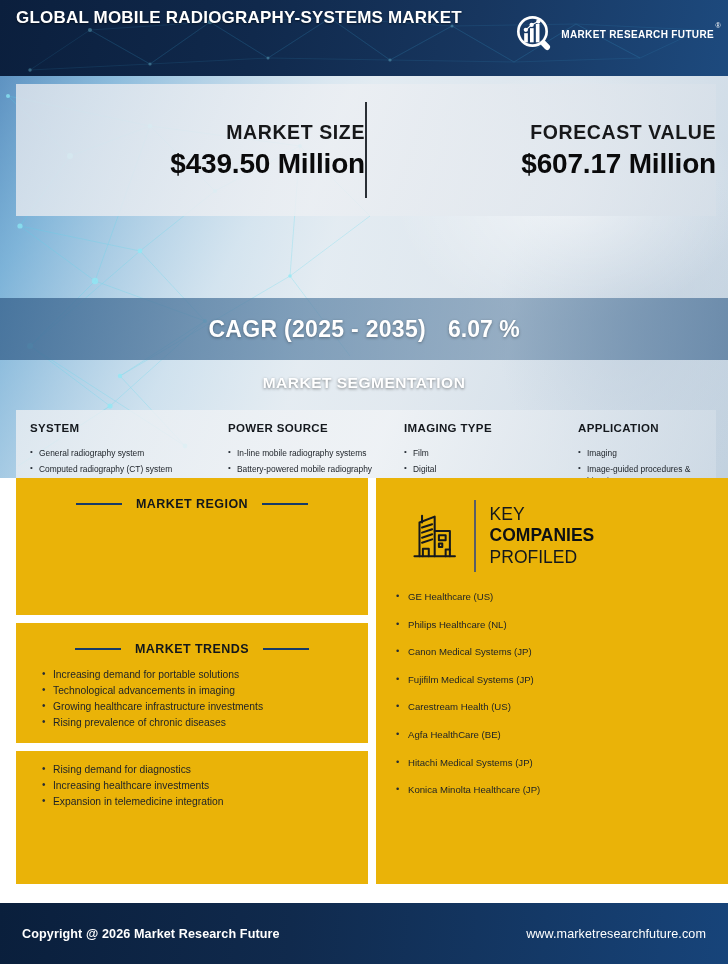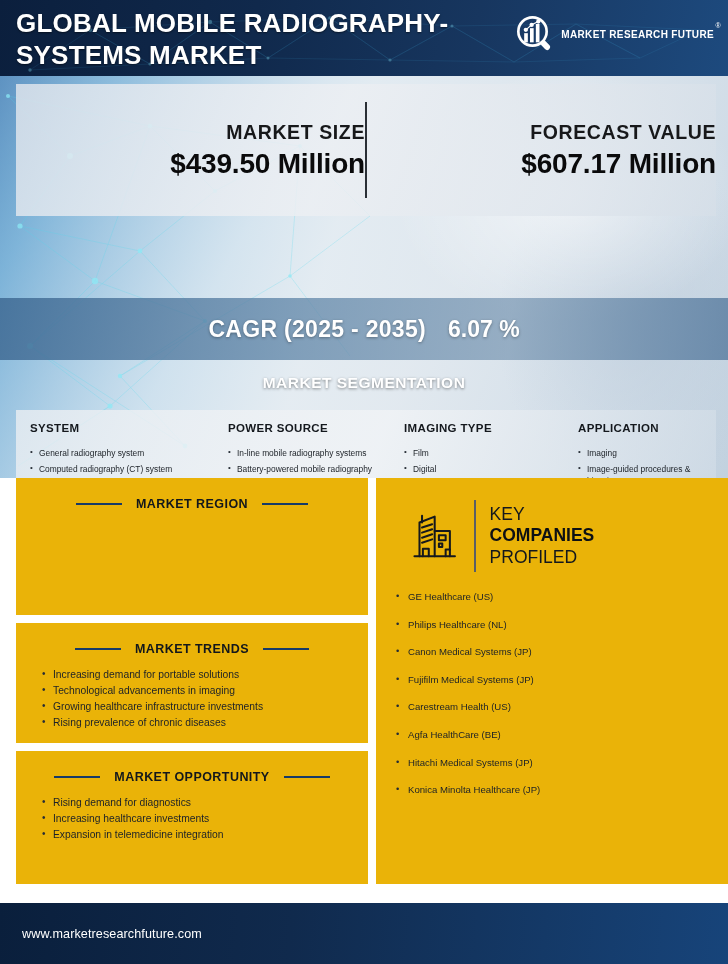--- a/index.html
+++ b/index.html
@@ -21,21 +21,21 @@
     height: 76px;
     background: linear-gradient(100deg, #0b1f3d 0%, #10294c 35%, #17365f 65%, #1d4a7e 100%);
     overflow: hidden;
   }
   .header-net { position: absolute; inset: 0; opacity: .45; }
   .header-title {
     position: absolute;
     left: 16px; top: 8px;
     width: 500px;
     color: #ffffff;
-    font-size: 26px;
+    font-size: 17px;
     font-weight: bold;
     line-height: 1.22;
     letter-spacing: .2px;
     text-shadow: 0 1px 2px rgba(0,0,0,.5);
     text-transform: uppercase;
   }
   .logo-wrap {
     position: absolute;
     right: 14px; top: 14px;
     display: flex; align-items: center; gap: 6px;
@@ -445,25 +445,20 @@
       </div>
       <ul class="bullets">
         <li>Increasing demand for portable solutions</li>
         <li>Technological advancements in imaging</li>
         <li>Growing healthcare infrastructure investments</li>
         <li>Rising prevalence of chronic diseases</li>
       </ul>
     </div>
 
     <div class="card" id="card-opportunity">
-      <div class="card-title-row">
-        <span class="rule"></span>
-        <span class="card-title">MARKET OPPORTUNITY</span>
-        <span class="rule"></span>
-      </div>
       <ul class="bullets">
         <li>Rising demand for diagnostics</li>
         <li>Increasing healthcare investments</li>
         <li>Expansion in telemedicine integration</li>
       </ul>
     </div>
 
     <div class="card" id="card-companies">
       <div class="kc-header">
         <svg class="kc-icon" viewBox="0 0 64 64" fill="none" stroke="#15181c" stroke-width="2.4" stroke-linejoin="round" stroke-linecap="round">
@@ -497,16 +492,17 @@
         <li>Hitachi Medical Systems (JP)</li>
         <li>Konica Minolta Healthcare (JP)</li>
       </ul>
     </div>
   </div>
 
   <div class="watermark" id="watermark-copyright">Copyright @ 2025 Market Research Future</div>
   <div class="watermark" id="watermark-url">www.marketresearchfuture.com</div>
 
   <div class="footer">
+    <span class="footer-left">Copyright @ 2026 Market Research Future</span>
     <span class="footer-right">www.marketresearchfuture.com</span>
   </div>
 
 </div>
 
 </body></html>

